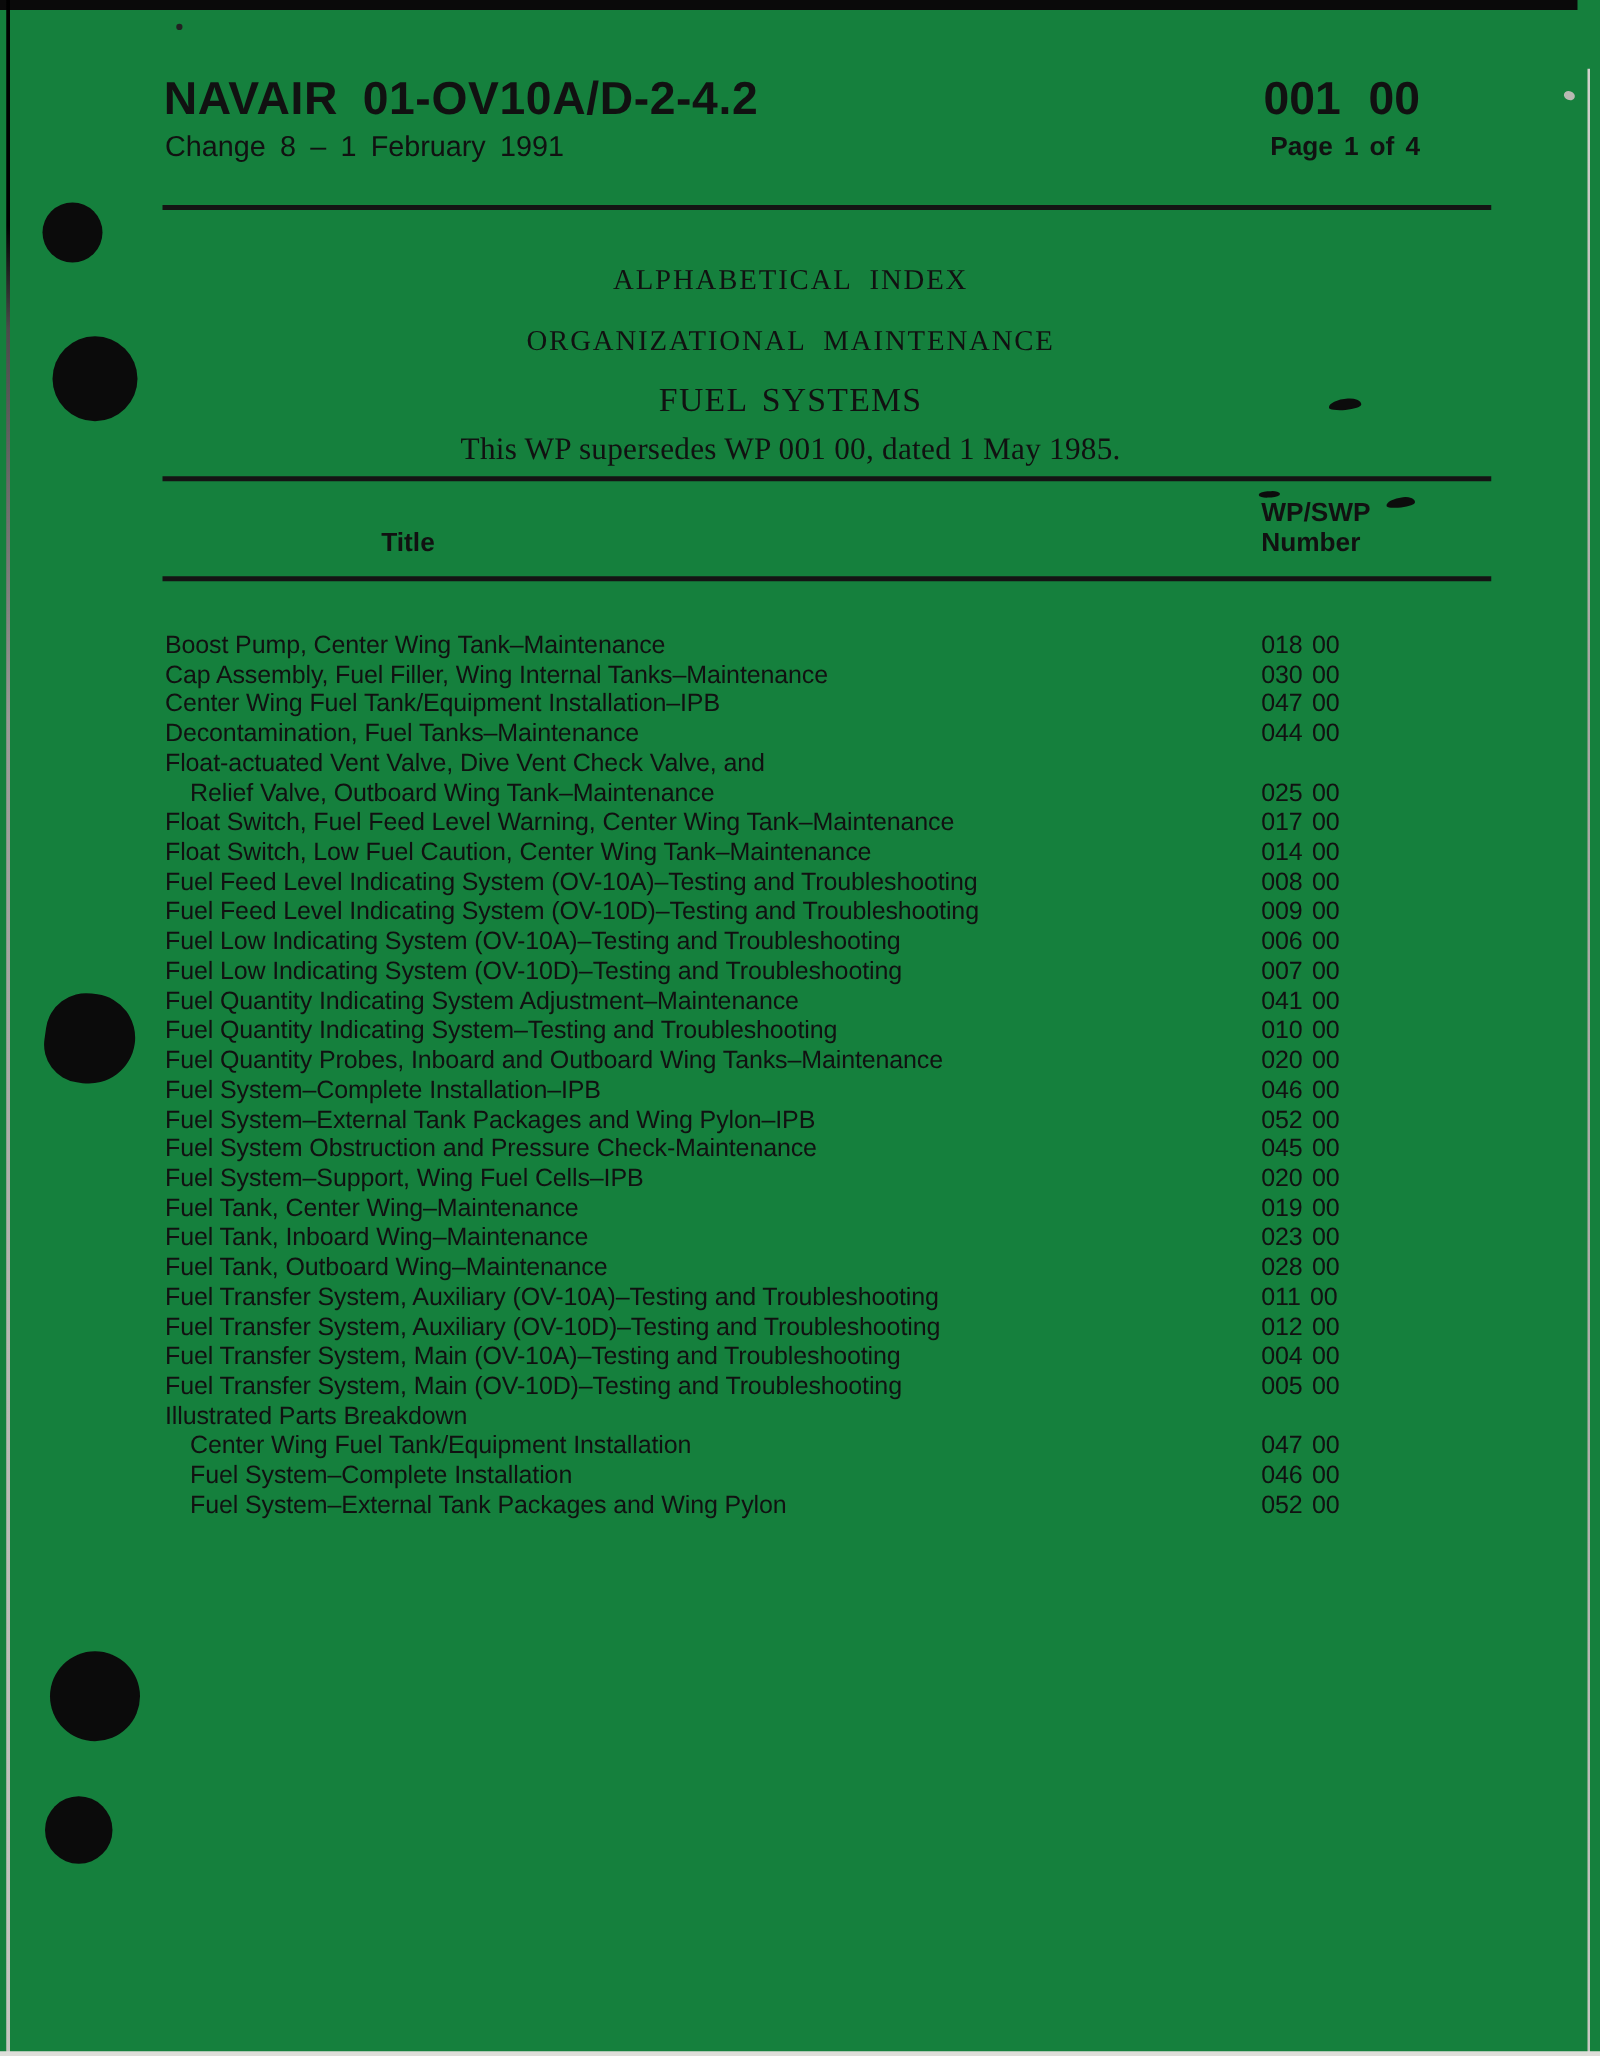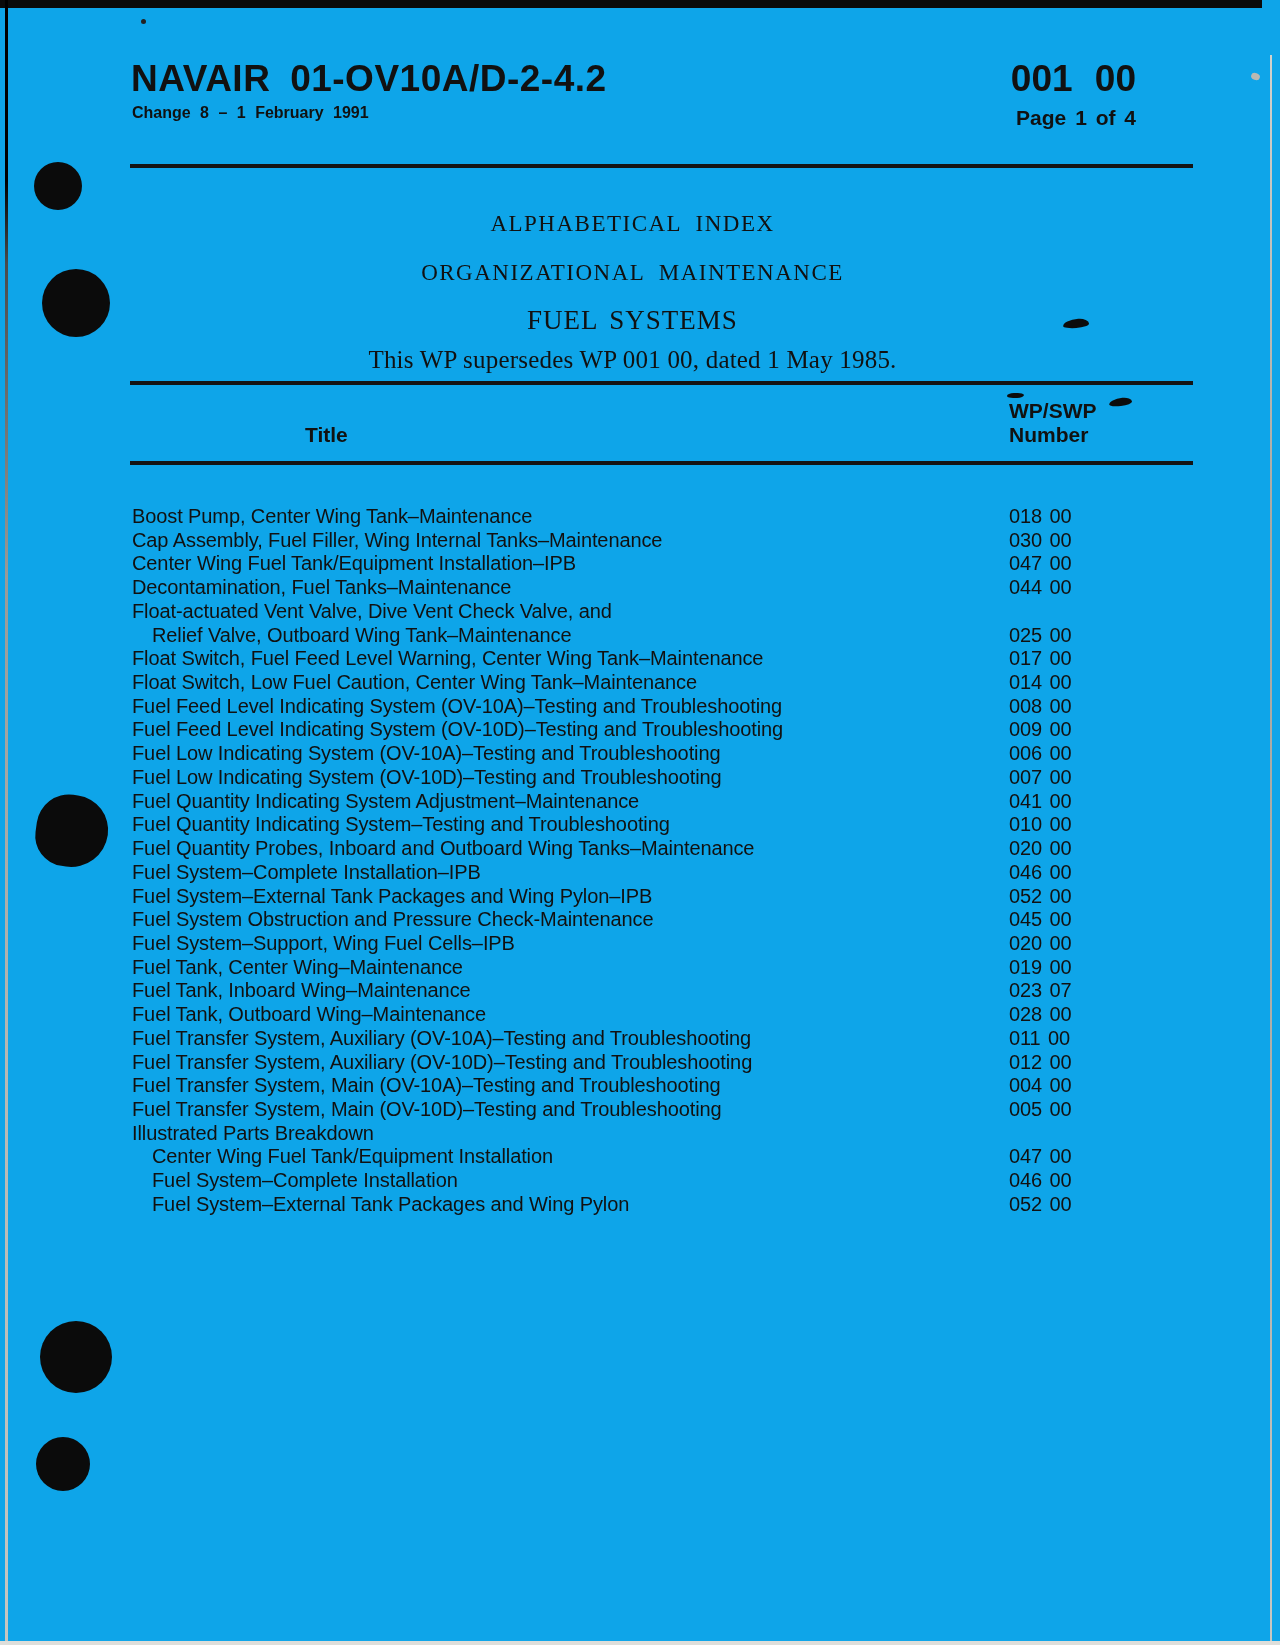--- a/index.html
+++ b/index.html
@@ -1,19 +1,19 @@
 <!DOCTYPE html>
 <html><head>
 <meta charset="utf-8">
 <style>
   html,body{margin:0;padding:0;background:#e8e8e6;}
   .page{
     position:relative;
     width:1280px;height:1645px;
-    background:#0ea5e9;
+    background:#15803d;
     overflow:hidden;
     font-family:"Liberation Sans", sans-serif;
     color:#111;
   }
   
   .edge-top{position:absolute;left:0;top:0;width:1262px;height:8px;background:#0a0a0a;}
   .edge-left{position:absolute;left:5px;top:0;width:3px;height:1645px;
     background:linear-gradient(to bottom,#000 0%,#000 11%,#4a4a4a 16%,#9a9a96 35%,#b8b8b2 65%,#c6c6c0 100%);}
   .edge-right{position:absolute;left:1270px;top:55px;width:2px;height:1590px;
     background:linear-gradient(to bottom,#d2d2cc 0%,#a8a8a2 30%,#b0b0aa 70%,#c8c8c2 100%);}
@@ -26,21 +26,21 @@
   .dot-5{left:36px;top:1437px;width:54px;height:54px;}
   .speck{position:absolute;left:141px;top:19px;width:5px;height:5px;background:#222;border-radius:50%;}
   .ink{position:absolute;background:#0c0c0c;}
   .ink-1{left:1063px;top:319px;width:26px;height:9px;border-radius:60% 40% 50% 50%/70% 60% 40% 30%;transform:rotate(-4deg);}
   .ink-2{left:1007px;top:393px;width:17px;height:5px;border-radius:50%/60%;transform:rotate(-3deg);}
   .ink-3{left:1109px;top:398px;width:23px;height:8px;border-radius:60% 40% 50% 50%/70% 60% 40% 30%;transform:rotate(-6deg);}
   .smudge{position:absolute;left:1251px;top:73px;width:9px;height:7px;background:#b9b9b3;border-radius:50%;transform:rotate(20deg);}
 
   
   .pub-id{position:absolute;left:131px;top:58px;font-size:37px;font-weight:bold;letter-spacing:.5px;word-spacing:9px;white-space:nowrap;}
-  .change-line{position:absolute;left:132px;top:104px;font-size:16px;font-weight:bold;word-spacing:5px;white-space:nowrap;}
+  .change-line{position:absolute;left:132px;top:104px;font-size:23px;font-weight:normal;word-spacing:5px;white-space:nowrap;}
   .wp-number{position:absolute;right:144px;top:58px;font-size:37px;font-weight:bold;word-spacing:12px;white-space:nowrap;}
   .page-info{position:absolute;right:144px;top:106px;font-size:21px;font-weight:bold;word-spacing:3px;white-space:nowrap;}
 
   .rule{position:absolute;left:130px;width:1063px;height:4px;background:#141414;}
   .rule-1{top:164px;}
   .rule-2{top:381px;}
   .rule-3{top:461px;}
 
   
   .center-block{position:absolute;left:100px;width:1065px;text-align:center;font-family:"Liberation Serif", serif;}
@@ -115,21 +115,21 @@
       <div class="row"><span class="row-title">Fuel Low Indicating System (OV-10A)–Testing and Troubleshooting</span><span class="row-number">006 00</span></div>
       <div class="row"><span class="row-title">Fuel Low Indicating System (OV-10D)–Testing and Troubleshooting</span><span class="row-number">007 00</span></div>
       <div class="row"><span class="row-title">Fuel Quantity Indicating System Adjustment–Maintenance</span><span class="row-number">041 00</span></div>
       <div class="row"><span class="row-title">Fuel Quantity Indicating System–Testing and Troubleshooting</span><span class="row-number">010 00</span></div>
       <div class="row"><span class="row-title">Fuel Quantity Probes, Inboard and Outboard Wing Tanks–Maintenance</span><span class="row-number">020 00</span></div>
       <div class="row"><span class="row-title">Fuel System–Complete Installation–IPB</span><span class="row-number">046 00</span></div>
       <div class="row"><span class="row-title">Fuel System–External Tank Packages and Wing Pylon–IPB</span><span class="row-number">052 00</span></div>
       <div class="row"><span class="row-title">Fuel System Obstruction and Pressure Check-Maintenance</span><span class="row-number">045 00</span></div>
       <div class="row"><span class="row-title">Fuel System–Support, Wing Fuel Cells–IPB</span><span class="row-number">020 00</span></div>
       <div class="row"><span class="row-title">Fuel Tank, Center Wing–Maintenance</span><span class="row-number">019 00</span></div>
-      <div class="row"><span class="row-title">Fuel Tank, Inboard Wing–Maintenance</span><span class="row-number">023 07</span></div>
+      <div class="row"><span class="row-title">Fuel Tank, Inboard Wing–Maintenance</span><span class="row-number">023 00</span></div>
       <div class="row"><span class="row-title">Fuel Tank, Outboard Wing–Maintenance</span><span class="row-number">028 00</span></div>
       <div class="row"><span class="row-title">Fuel Transfer System, Auxiliary (OV-10A)–Testing and Troubleshooting</span><span class="row-number">011 00</span></div>
       <div class="row"><span class="row-title">Fuel Transfer System, Auxiliary (OV-10D)–Testing and Troubleshooting</span><span class="row-number">012 00</span></div>
       <div class="row"><span class="row-title">Fuel Transfer System, Main (OV-10A)–Testing and Troubleshooting</span><span class="row-number">004 00</span></div>
       <div class="row"><span class="row-title">Fuel Transfer System, Main (OV-10D)–Testing and Troubleshooting</span><span class="row-number">005 00</span></div>
       <div class="row"><span class="row-title">Illustrated Parts Breakdown</span></div>
       <div class="row"><span class="row-title ind-1">Center Wing Fuel Tank/Equipment Installation</span><span class="row-number">047 00</span></div>
       <div class="row"><span class="row-title ind-1">Fuel System–Complete Installation</span><span class="row-number">046 00</span></div>
       <div class="row"><span class="row-title ind-1">Fuel System–External Tank Packages and Wing Pylon</span><span class="row-number">052 00</span></div>
     </div>

